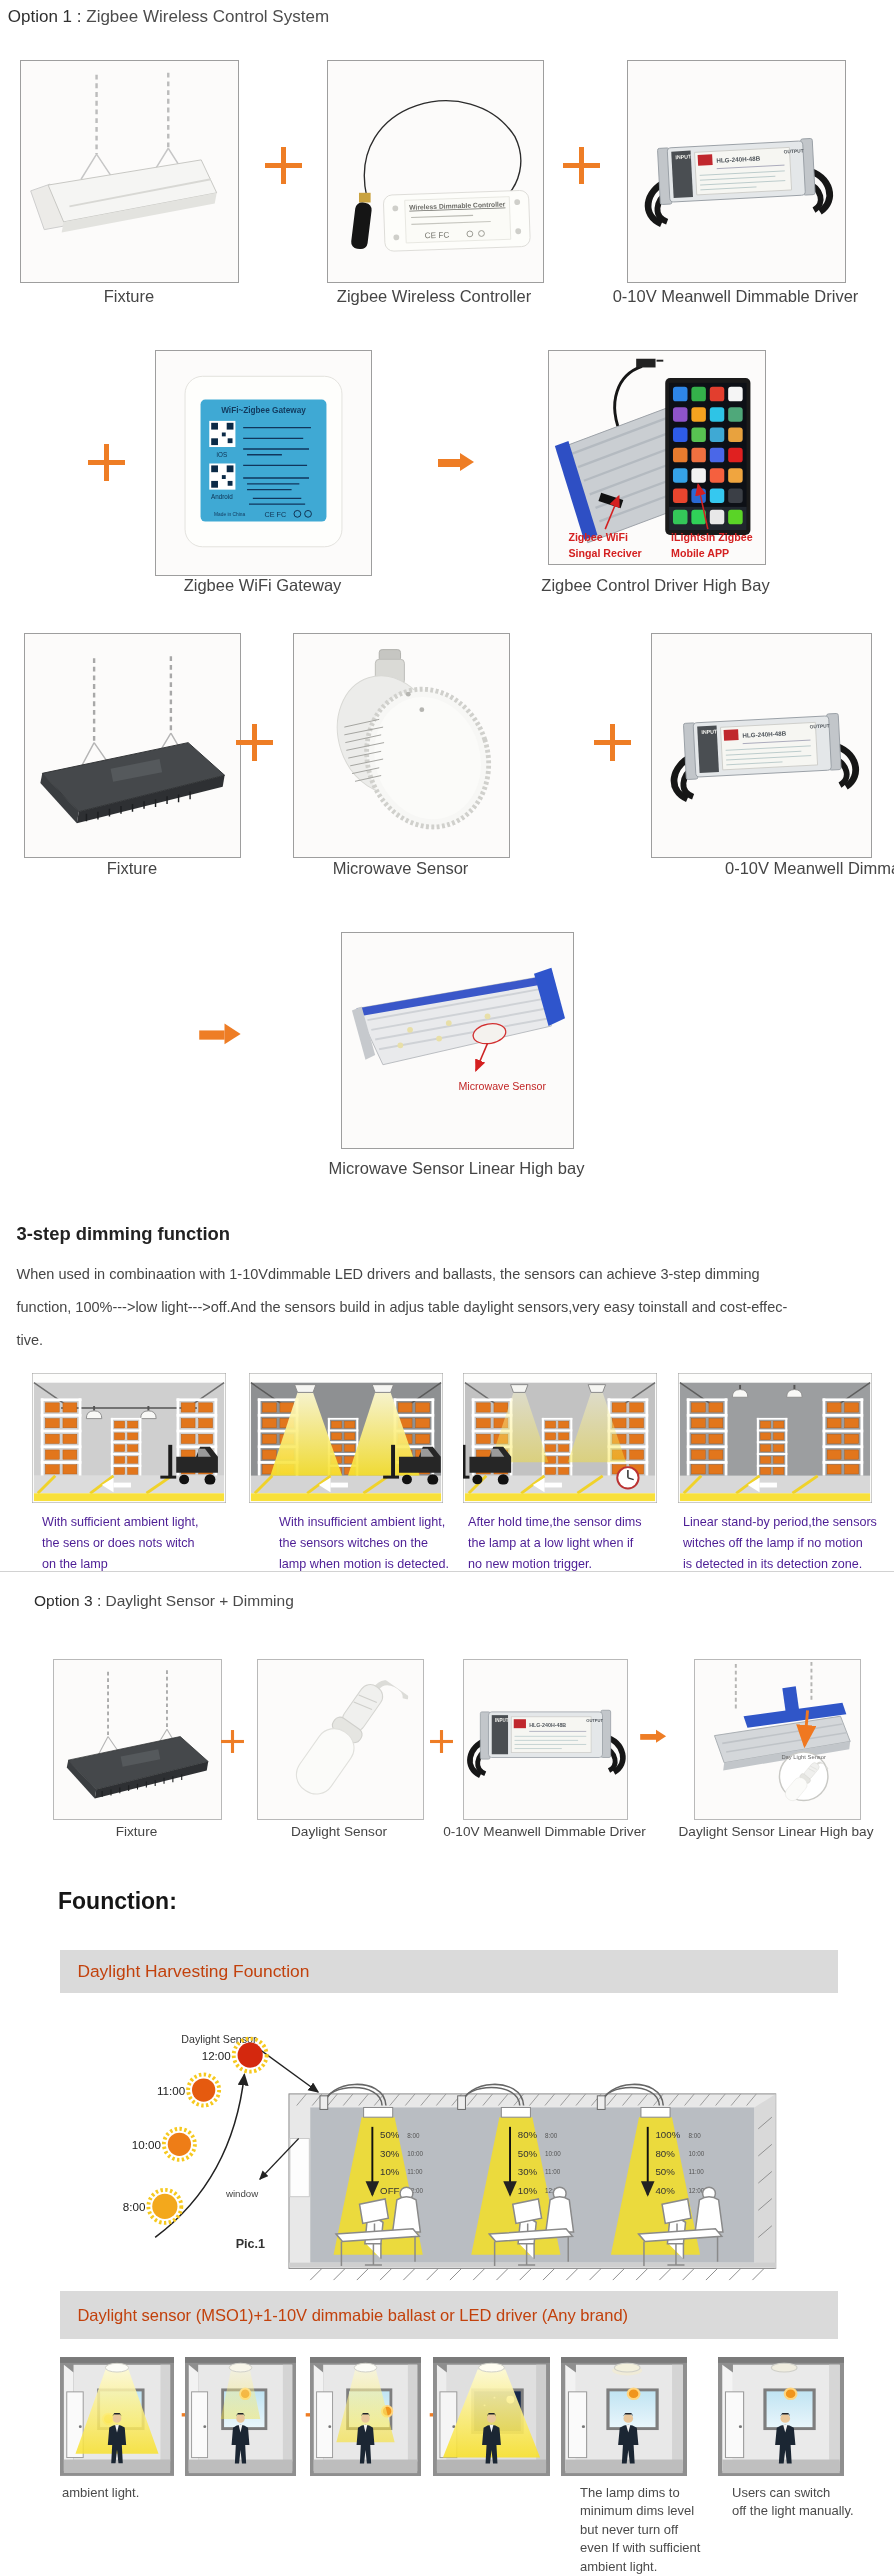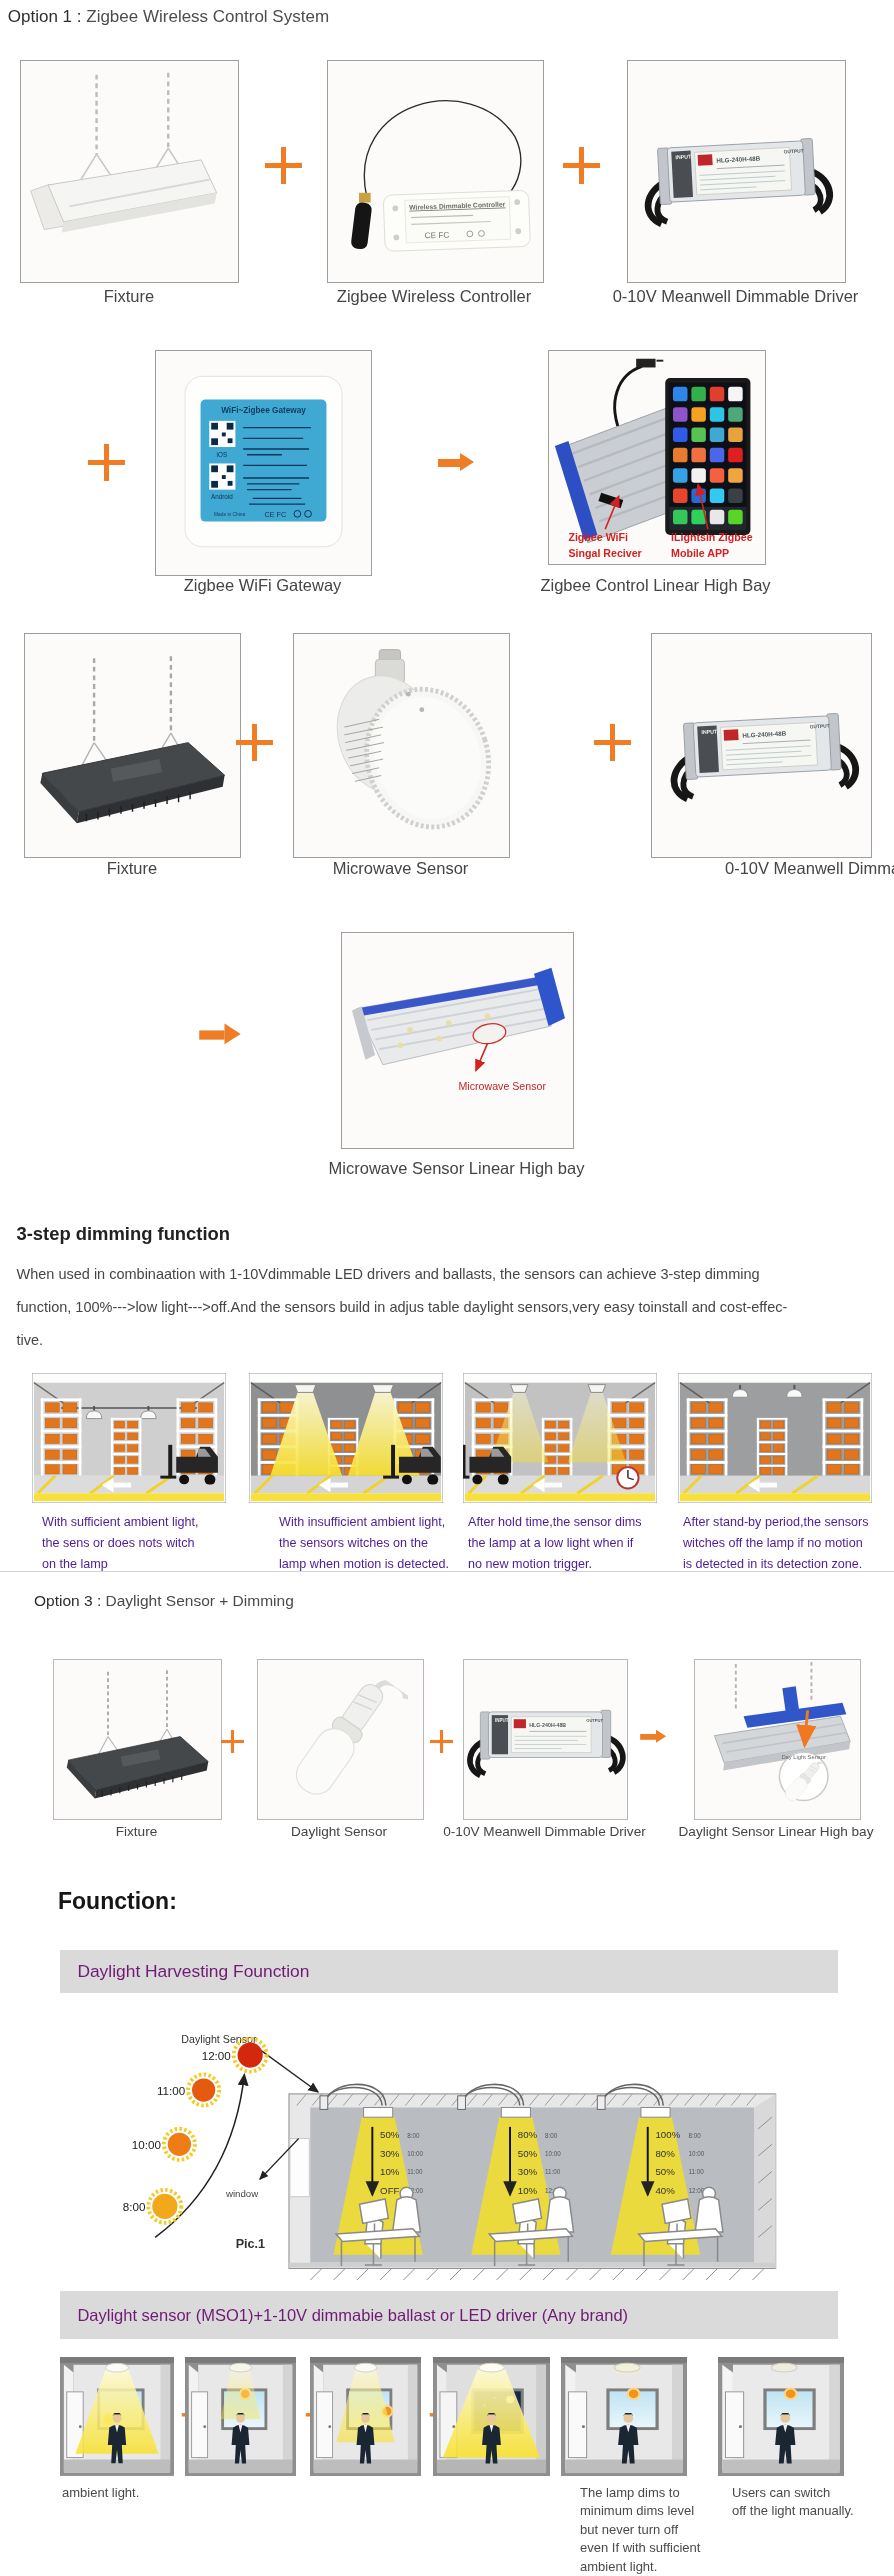--- a/index.html
+++ b/index.html
@@ -21,21 +21,21 @@
   .arr .head{position:absolute;left:22px;top:0;width:0;height:0;border-top:9.7px solid transparent;
              border-bottom:9.7px solid transparent;border-left:14.5px solid #ee7d25;}
   .arr.sm{transform:scale(.72);}
   .arr.xs{transform:scale(.42);}
   .dimhead{position:absolute;font-size:18.4px;font-weight:bold;color:#222;}
   .para{position:absolute;font-size:14.5px;color:#464646;white-space:nowrap;}
   .wcap{position:absolute;font-size:12.6px;color:#4c1d95;line-height:21px;}
   .o3head{position:absolute;font-size:15.5px;color:#2c2c2c;}
   .o3head .rest{color:#4a4a4a;}
   .founct{position:absolute;font-size:23px;font-weight:bold;color:#161616;}
-  .graybar{position:absolute;left:60px;width:778px;background:#dadada;color:#701a75;
+  .graybar{position:absolute;left:60px;width:778px;background:#dadada;color:#c2410c;
            display:flex;align-items:center;padding-left:17.4px;box-sizing:border-box;}
   .divider{position:absolute;left:0;width:895px;height:1px;background:#d2d2d2;}
   .bcap{position:absolute;font-size:13px;color:#4a4a4a;line-height:18.4px;}
   svg text{font-family:"Liberation Sans","DejaVu Sans",sans-serif;}
 </style>
 </head>
 <body>
 
 <div id="page">
 
@@ -313,21 +313,21 @@
       </g>
       <line x1="58" y1="184" x2="72" y2="150" stroke="#d42020" stroke-width="1.6" marker-end="url(#ar)"></line>
       <line x1="164" y1="184" x2="154" y2="138" stroke="#d42020" stroke-width="1.6" marker-end="url(#ar)"></line>
       <text x="20" y="196" font-size="11" font-weight="bold" fill="#d42020">Zigbee WiFi</text>
       <text x="20" y="213" font-size="11" font-weight="bold" fill="#d42020">Singal Reciver</text>
       <text x="126" y="196" font-size="11" font-weight="bold" fill="#d42020">iLightsIn Zigbee</text>
       <text x="126" y="213" font-size="11" font-weight="bold" fill="#d42020">Mobile APP</text>
     </svg>
   </div>
   <div class="cap" style="left:146px;top:576px;width:233px;">Zigbee WiFi Gateway</div>
-  <div class="cap" style="left:515px;top:576px;width:281px;">Zigbee Control Linear High Bay</div>
+  <div class="cap" style="left:515px;top:576px;width:281px;">Zigbee Control Driver High Bay</div>
 
   <div class="pbox" style="left:24px;top:633px;width:215px;height:223px;">
     <svg width="215" height="223" viewBox="0 0 222 230">
       <use href="#blackfix" x="2" y="16" width="218" height="200"></use>
     </svg>
   </div>
   <span class="plus" style="left:236px;top:724px;"></span>
   <div class="pbox" style="left:293px;top:633px;width:215px;height:223px;">
     <svg width="215" height="223" viewBox="0 0 222 230">
       <rect x="88" y="16" width="22" height="12" rx="3" fill="#c6c6c2" stroke="#b0b0ac"></rect>
@@ -508,21 +508,21 @@
     <div>With insufficient ambient light,</div>
     <div>the sensors witches on the</div>
     <div>lamp when motion is detected.</div>
   </div>
   <div class="wcap" style="left:468px;top:1512px;width:189px;">
     <div>After hold time,the sensor dims</div>
     <div>the lamp at a low light when if</div>
     <div>no new motion trigger.</div>
   </div>
   <div class="wcap" style="left:683px;top:1512px;width:194px;">
-    <div>After stand-by period,the sensors</div>
+    <div>Linear stand-by period,the sensors</div>
     <div>witches off the lamp if no motion</div>
     <div>is detected in its detection zone.</div>
   </div>
 
   <div class="divider" style="top:1571px;"></div>
 
   <div class="o3head" style="left:34px;top:1592px;">
     <span>Option 3 :</span>
     <span class="rest">Daylight Sensor + Dimming</span>
   </div>

